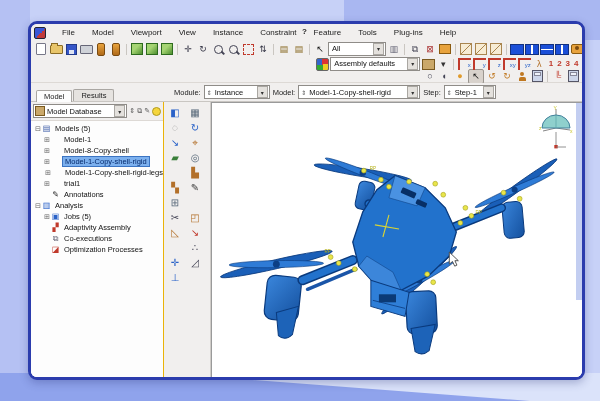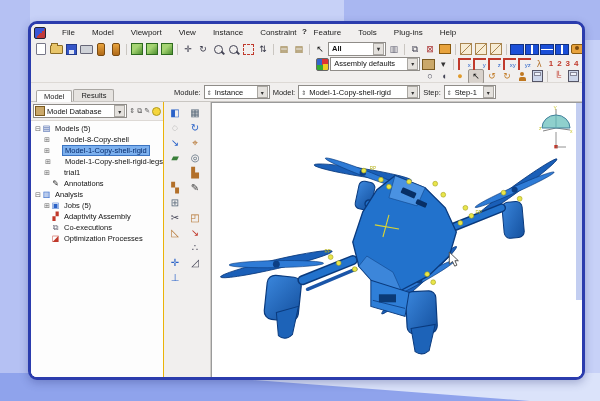--- a/index.html
+++ b/index.html
@@ -219,21 +219,21 @@
 
       <span class="ico sep">
         <span class="glyph"></span>
       </span>
 
       <span class="ico">
         <span class="glyph" style="color: rgb(17, 17, 17);">↖</span>
       </span>
 
       <span class="ico" style="width: auto;">
-        <span class="combo" style="width: 54px; font-weight: bold;">
+        <span class="combo" style="width: 54px;">
           <span class="val">All</span>
           <span class="arrow">▾</span>
         </span>
       </span>
 
       <span class="ico">
         <span class="glyph" style="color: rgb(102, 102, 119);">▥</span>
       </span>
 
       <span class="ico sep">
@@ -447,20 +447,25 @@
         <span class="bulb"></span>
       </div>
       <div class="tree">
 
           <div class="trow" style="padding-left: 3px;">
             <span class="exp">⊟</span>
             <span class="tico" style="color: rgb(42, 77, 160);">▤</span>
             <span class="lbl">Models (5)</span>
           </div>
 
+          <div class="trow" style="padding-left: 12px;">
+            <span class="exp">⊞</span>
+            <span class="tico"></span>
+            <span class="lbl">Model-1</span>
+          </div>
 
           <div class="trow" style="padding-left: 12px;">
             <span class="exp">⊞</span>
             <span class="tico"></span>
             <span class="lbl">Model-8-Copy-shell</span>
           </div>
 
           <div class="trow" style="padding-left: 12px;">
             <span class="exp">⊞</span>
             <span class="tico"></span>

